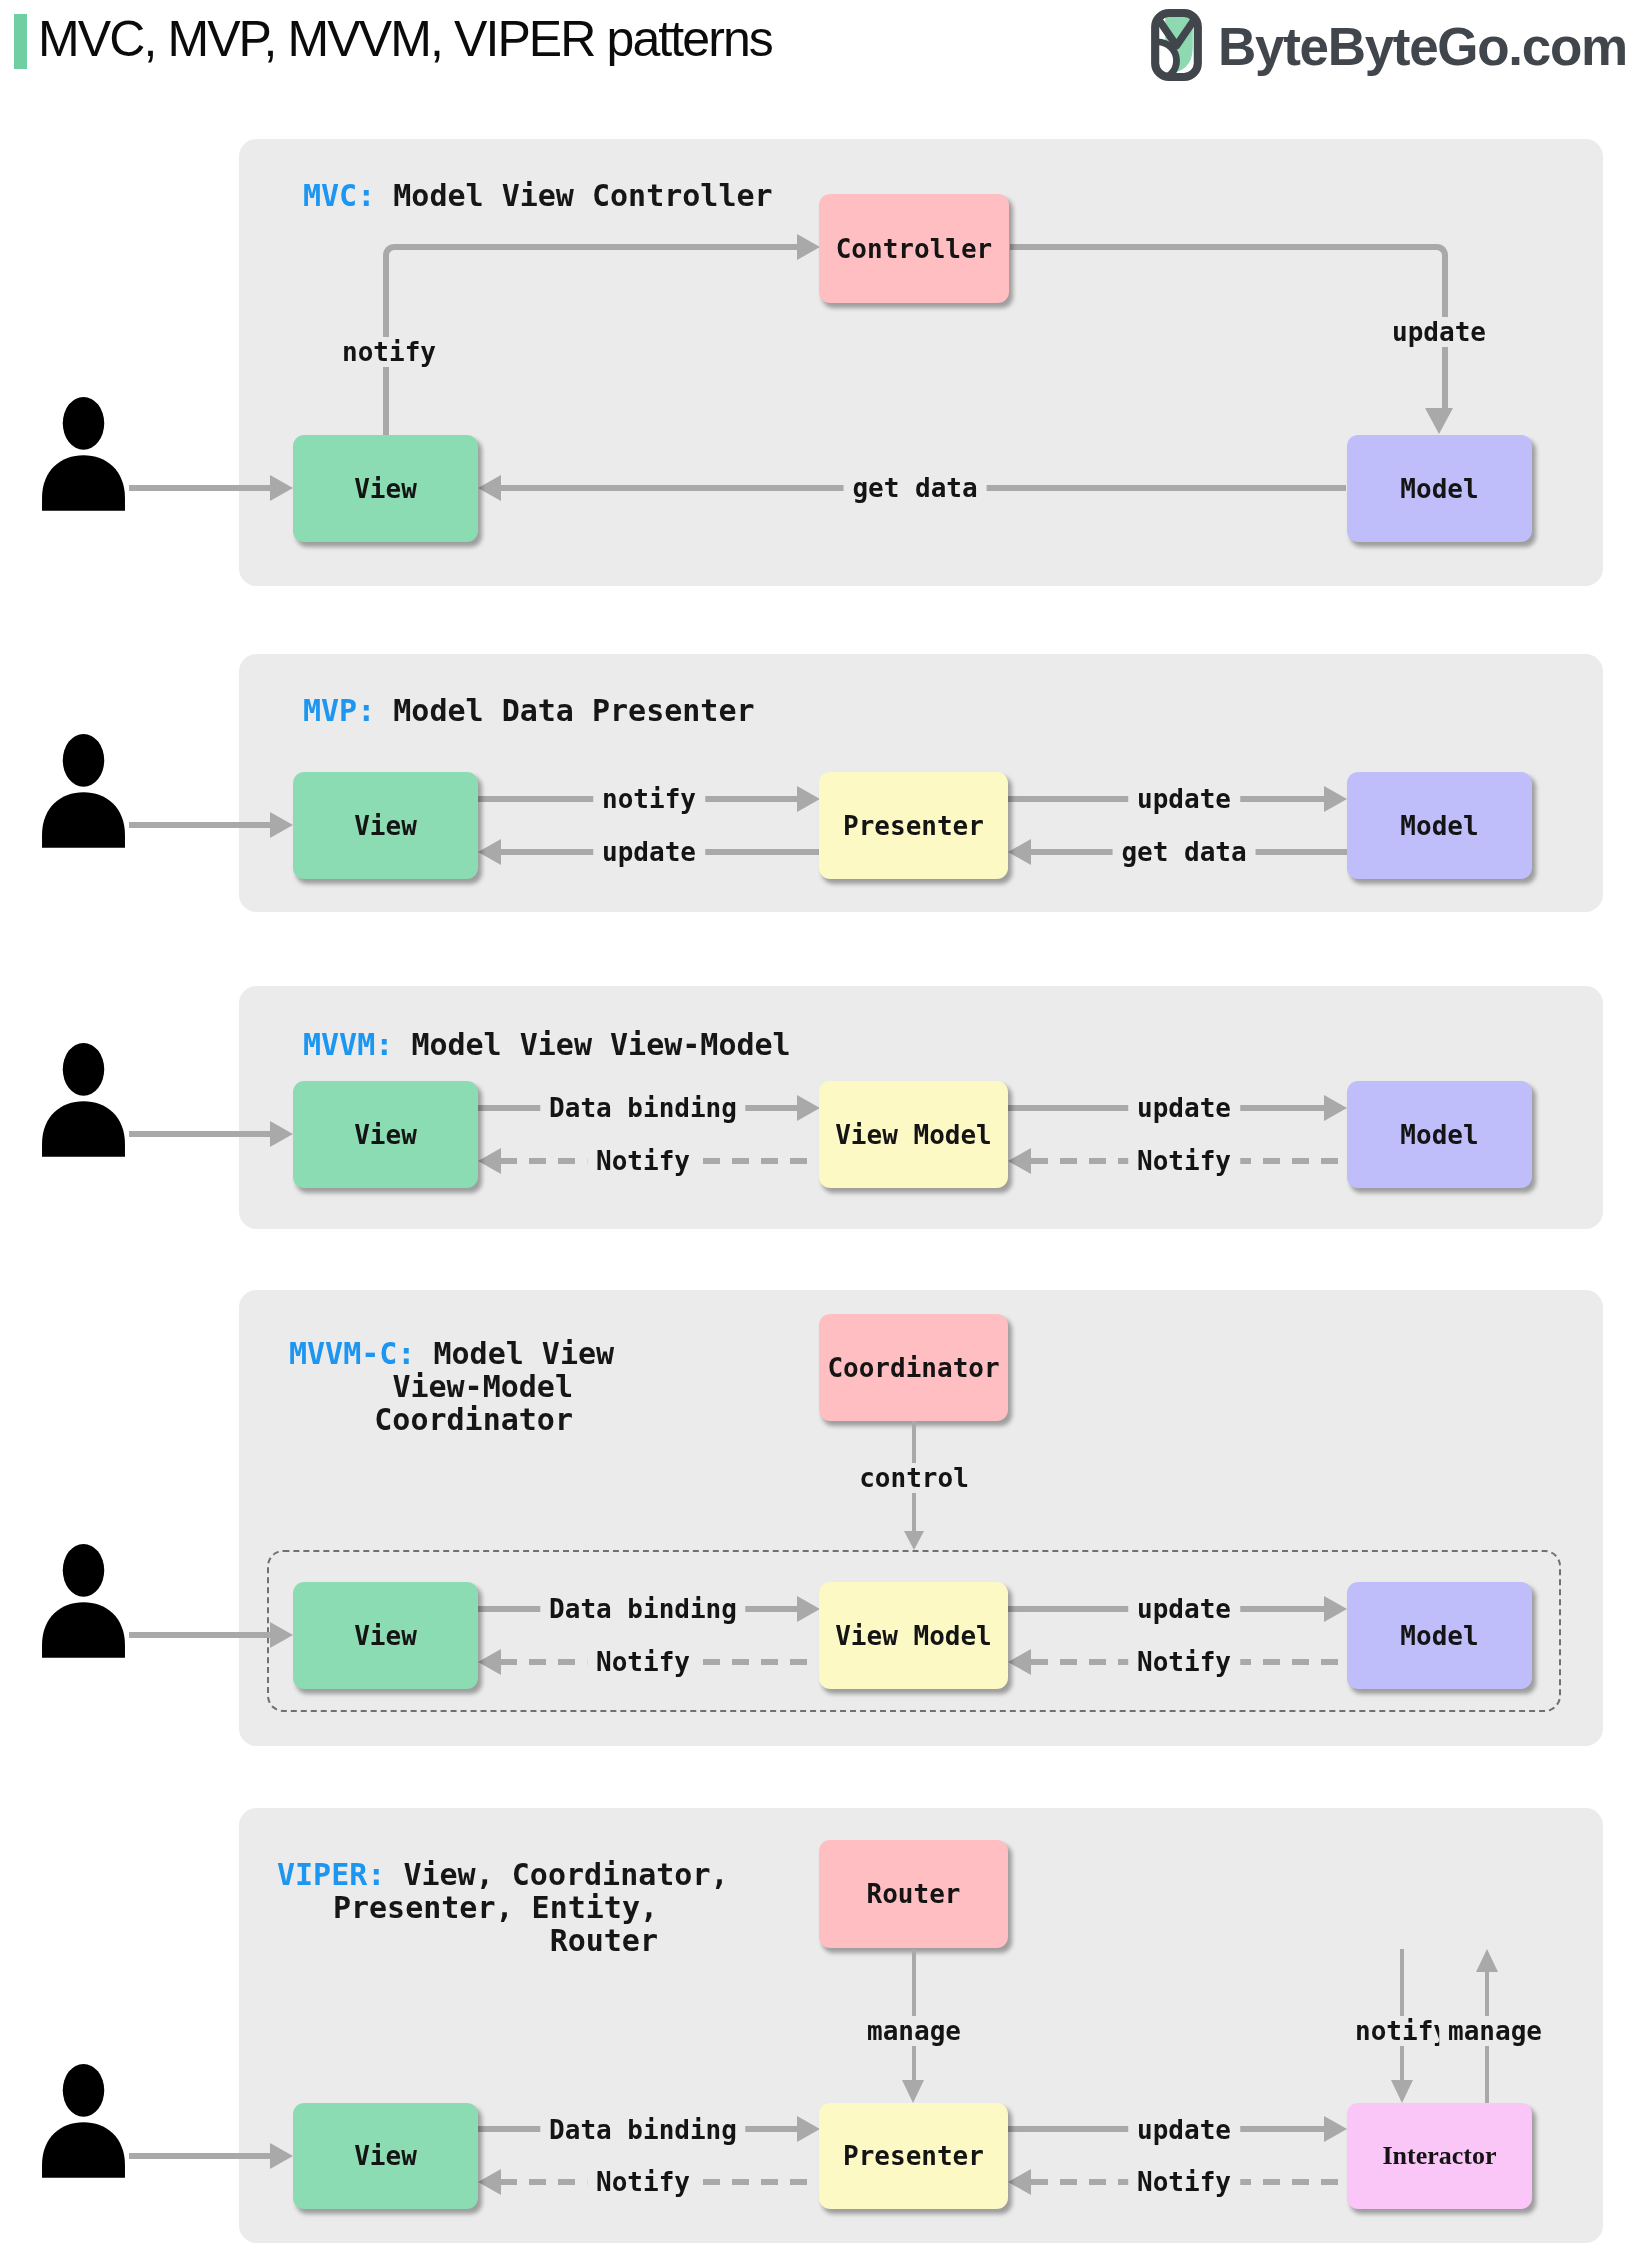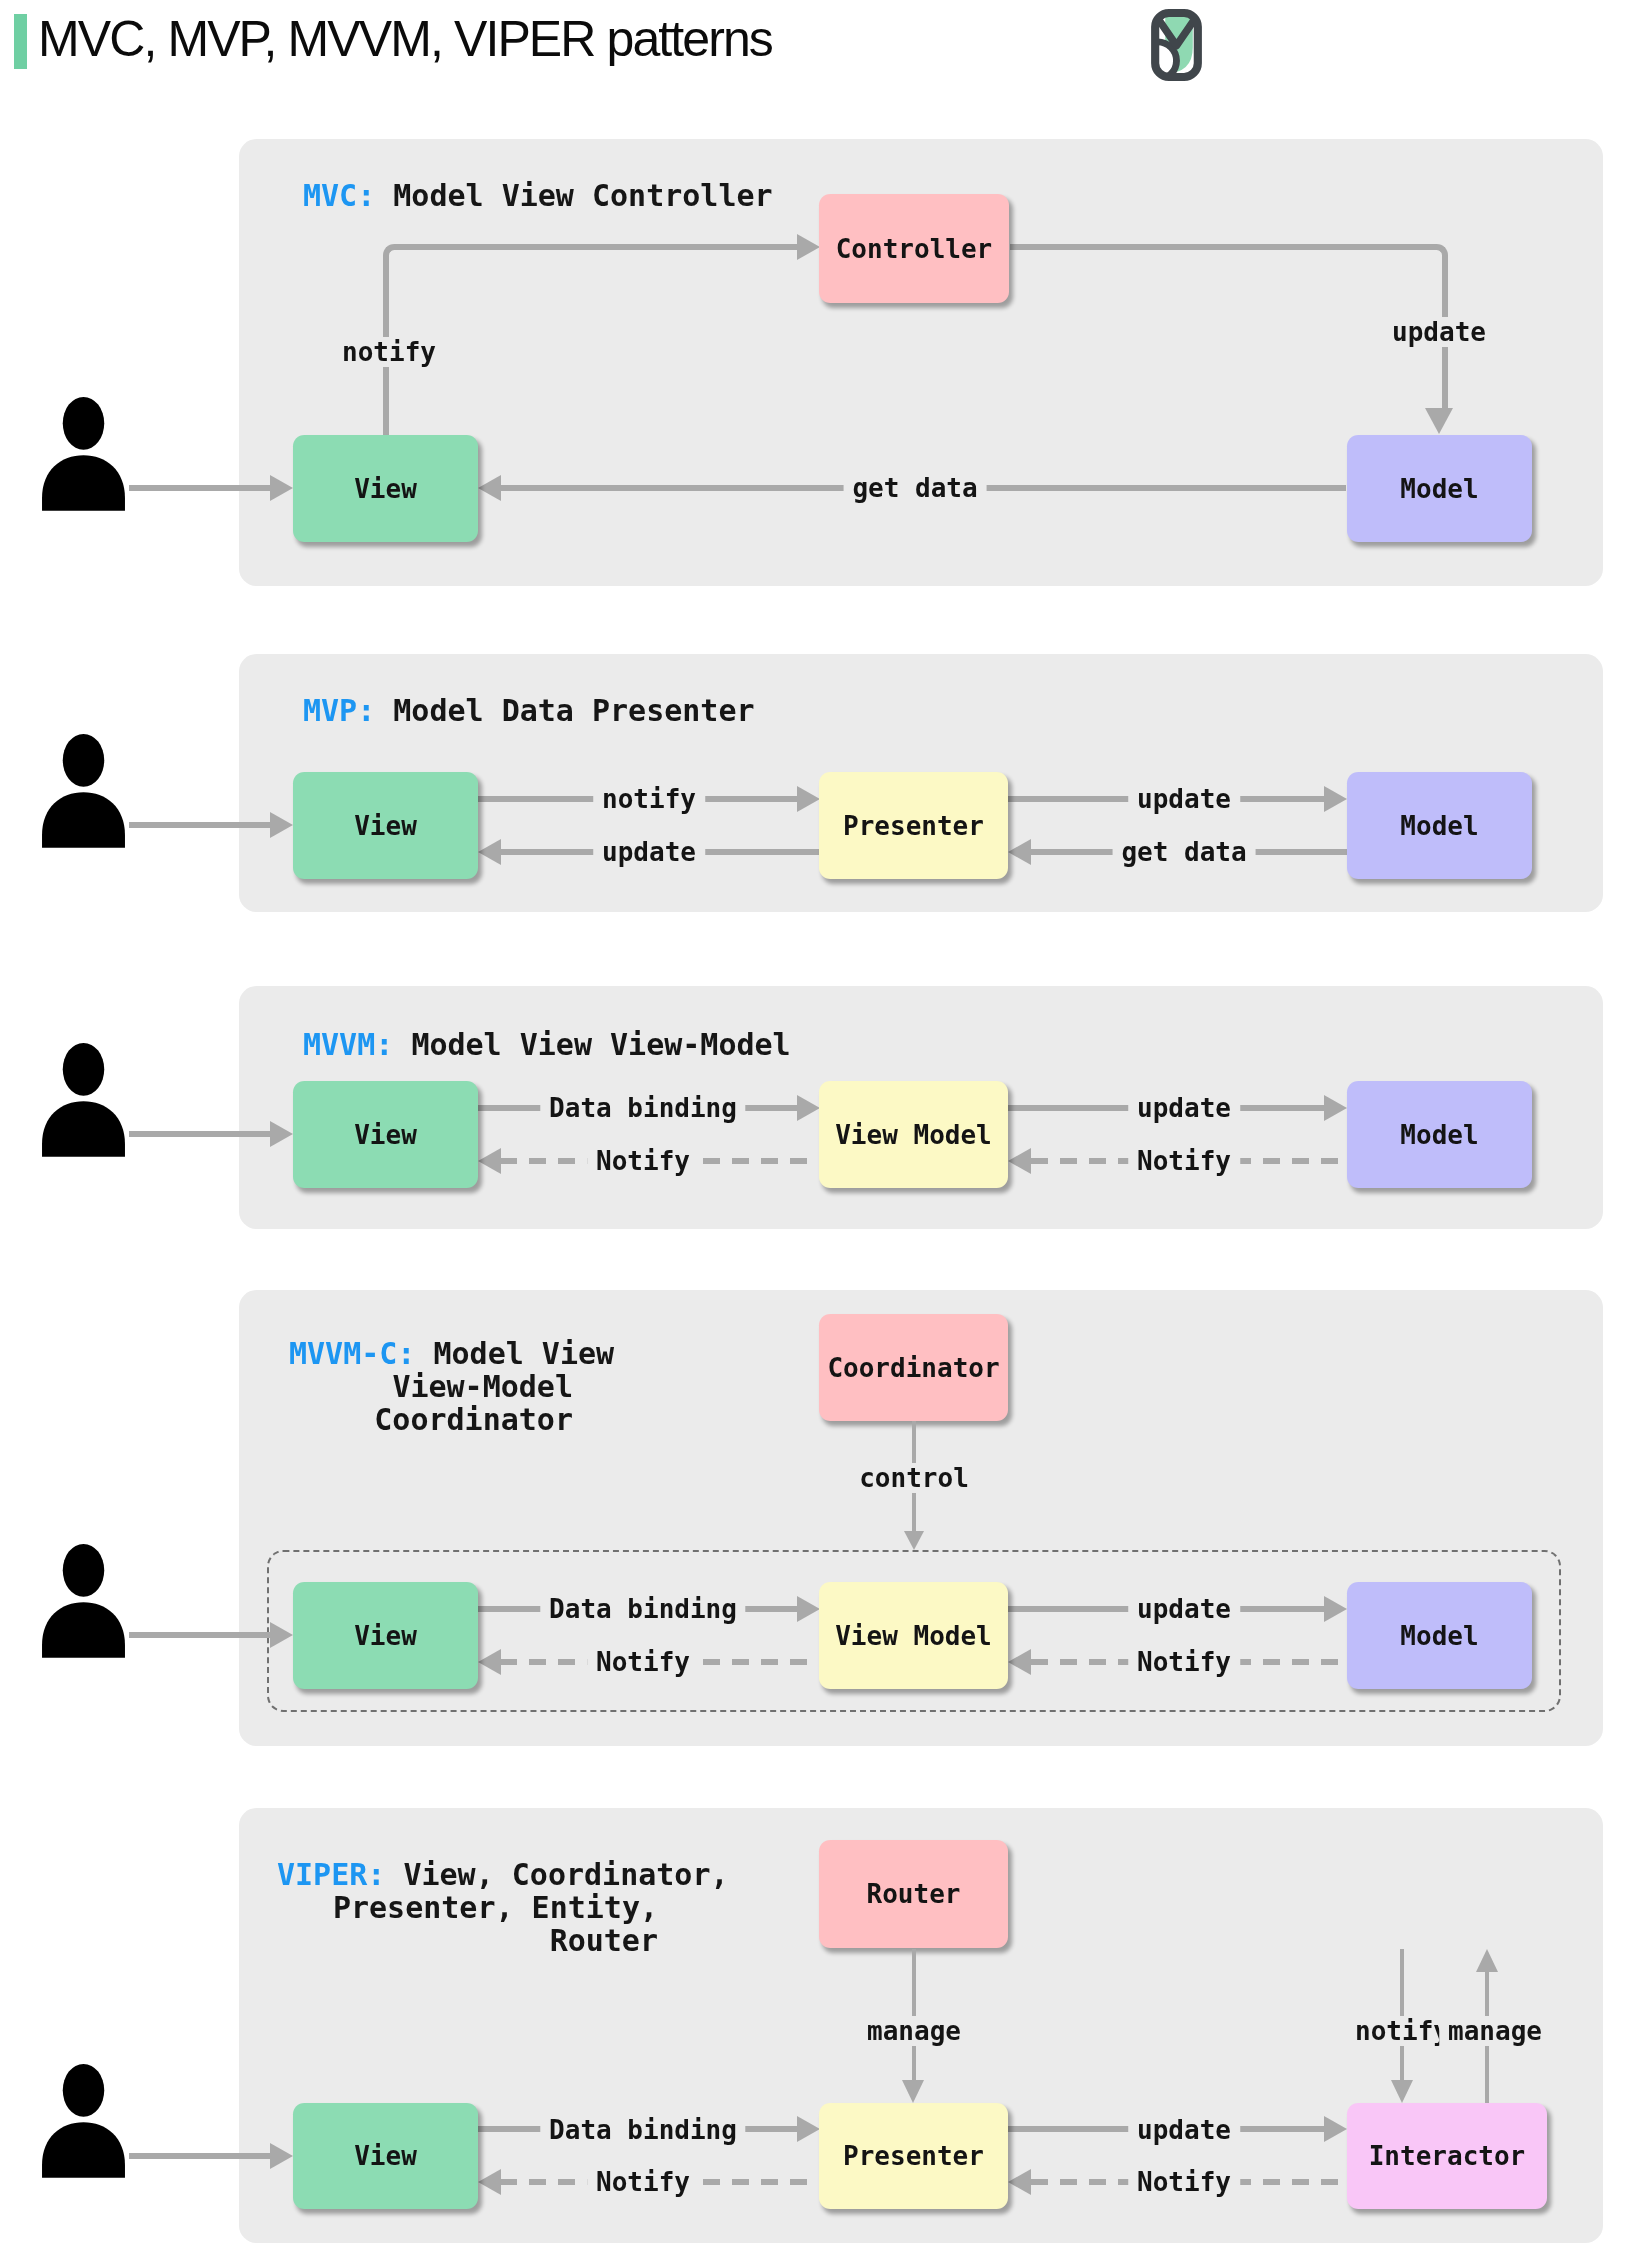--- a/index.html
+++ b/index.html
@@ -80,20 +80,21 @@
           </clipPath>
         </defs>
       <g clip-path="url(#bclip)">
         <path d="M24,10 H68 V62 Q68,104 24,104 Z" fill="#8fd9b2"></path>
         <circle cx="12" cy="84" r="30" fill="#ffffff" stroke="#40464b" stroke-width="11"></circle>
       </g>
       <path d="M16,22 L42,60 L68,22" fill="none" stroke="#40464b" stroke-width="12" stroke-linecap="round" stroke-linejoin="round"></path>
       <rect x="8" y="8" width="68" height="102" rx="22" fill="none" stroke="#40464b" stroke-width="13"></rect>
     </svg>
   </div>
+  <div class="brand-text">ByteByteGo.com</div>
 
   <div class="panel p1"></div>
   <div class="panel p2"></div>
   <div class="panel p3"></div>
   <div class="panel p4"></div>
   <div class="panel p5"></div>
 
   <div class="subtitle" style="left:303px;top:178px;">
     <span class="kw">MVC:</span>
     <span>Model View Controller</span>
@@ -266,21 +267,21 @@
   <div class="hline" style="left:1008px;top:2126px;width:316px;"></div>
   <div class="head-r" style="left:1324px;top:2116px;"></div>
   <div class="lbl" style="left:1184px;top:2130px;">update</div>
 
   <div class="dash-h" style="left:1031px;top:2179px;width:316px;"></div>
   <div class="head-l" style="left:1008px;top:2169px;"></div>
   <div class="lbl" style="left:1184px;top:2182px;">Notify</div>
 
   <div class="node c-green" style="left:293px;top:2103px;width:185px;height:106px;">View</div>
   <div class="node c-yellow" style="left:819px;top:2103px;width:189px;height:106px;">Presenter</div>
-  <div class="node c-magenta" style="left:1347px;top:2103px;width:200px;height:106px;">Interactor</div>
+  <div class="node c-magenta" style="left:1347px;top:2103px;width:185px;height:106px;font-family:Liberation Serif, serif;">Interactor</div>
 
   <div class="person" style="left:37px;top:2061px;">
     <svg width="93" height="117" viewBox="0 0 148 185">
       <ellipse cx="74" cy="46" rx="33" ry="42" fill="#000"></ellipse>
       <path d="M8,185 v-20 c0,-44 30,-68 66,-68 s66,24 66,68 v20 z" fill="#000"></path>
     </svg>
   </div>
   <div class="hline" style="left:129px;top:2153px;width:141px;"></div>
   <div class="head-r" style="left:270px;top:2143px;"></div>
 

